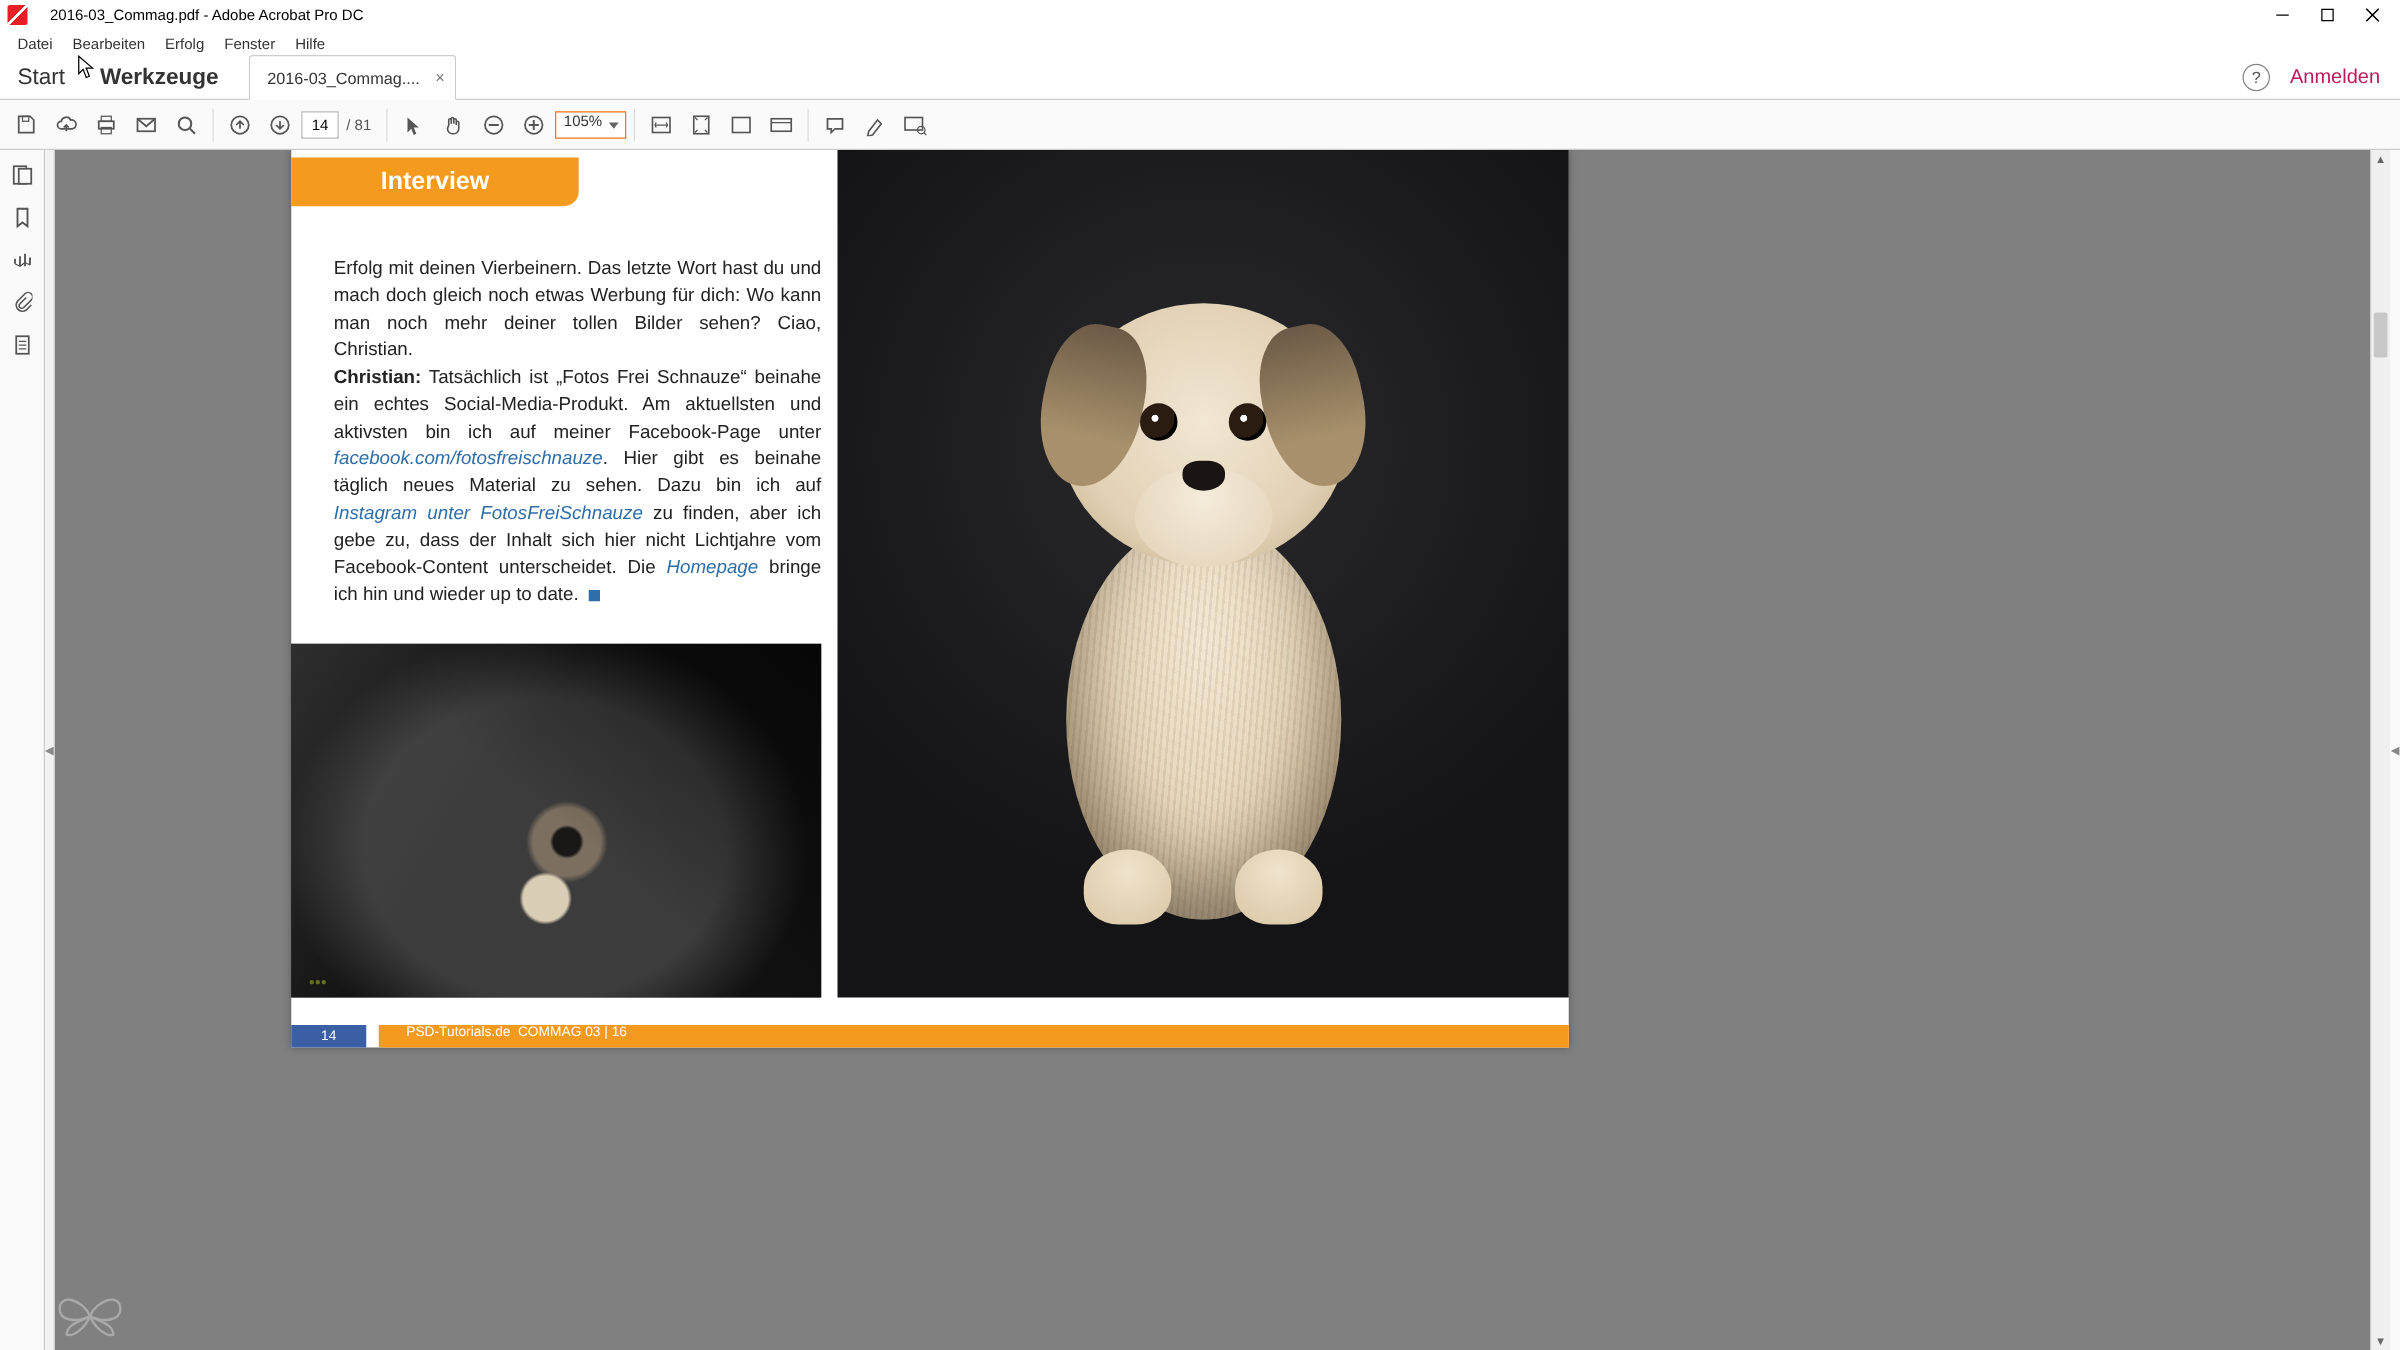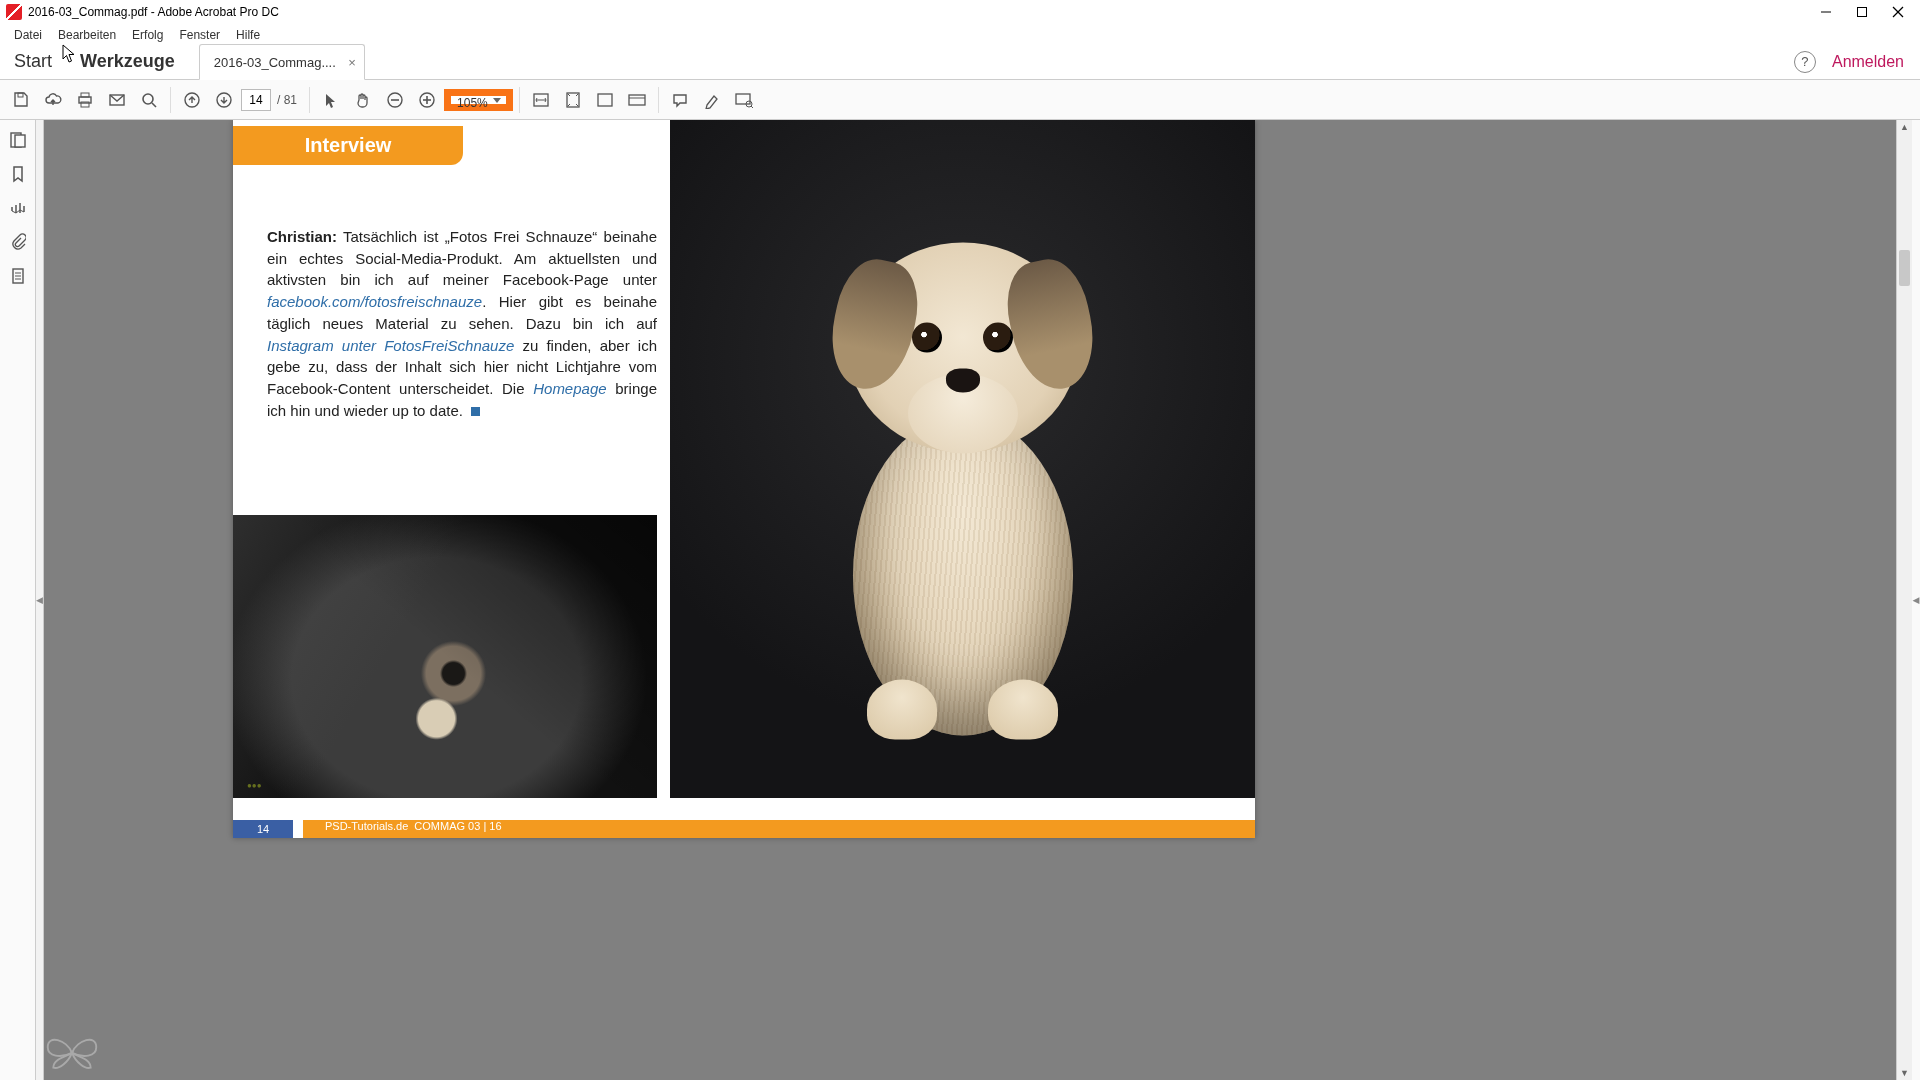--- a/index.html
+++ b/index.html
@@ -1,20 +1,20 @@
 <!DOCTYPE html>
 <html><head>
 <meta charset="utf-8">
 <style>
   html,body{margin:0;padding:0;height:100%;width:100%;font-family:"Segoe UI",Arial,sans-serif;font-size:12px;color:#333;background:#fff;overflow:hidden}
   *{box-sizing:border-box}
 
   
   .titlebar{height:24px;display:flex;align-items:center;justify-content:space-between;padding:0 4px 0 6px;background:#fff}
-  .titlebar-left{display:flex;align-items:center;gap:6px}
+  .titlebar-left{display:flex;align-items:center;gap:18px}
   .app-icon{width:16px;height:16px;display:inline-block;background:linear-gradient(135deg,#e41f26 45%,#fff 45% 55%,#e41f26 55%);border-radius:2px}
   .title-text{font-size:12px;color:#000}
   .win-ctrl{display:flex}
   .win-btn{width:36px;height:22px;display:flex;align-items:center;justify-content:center;color:#000;font-size:12px}
 
   
   .menubar{height:20px;display:flex;align-items:flex-end;gap:0;padding-left:6px;background:#fff;position:relative}
   .menu-item{padding:2px 8px;font-size:12px;position:relative}
   .cursor{position:absolute;left:62px;top:20px;pointer-events:none;z-index:50}
 
@@ -28,21 +28,21 @@
   .help-oval{width:22px;height:22px;border:1px solid #888;border-radius:50%;display:flex;align-items:center;justify-content:center;font-size:13px;color:#555}
   .signin{font-size:16px;color:#be185d;font-weight:400}
 
   
   .toolbar{height:40px;border-bottom:1px solid #ccc;display:flex;align-items:center;padding:0 6px;gap:0;background:#fafafa}
   .tb-group{display:flex;align-items:center;gap:2px}
   .tb-btn{width:30px;height:30px;display:flex;align-items:center;justify-content:center;border-radius:2px;color:#555}
   .tb-sep{width:1px;height:26px;background:#ddd;margin:0 6px}
   .page-input{width:30px;height:22px;text-align:center;border:1px solid #bbb;font-size:12px}
   .page-total{font-size:12px;color:#555;margin:1px 6px 0 4px;white-space:nowrap}
-  .zoom-sel{height:22px;border:7px solid #f97316;background:#fff;font-size:12px;padding:0 18px 0 6px;position:relative}
+  .zoom-sel{height:22px;border:1px solid #f97316;background:#fff;font-size:12px;padding:0 18px 0 6px;position:relative}
   .zoom-sel:after{content:"";position:absolute;right:5px;top:50%;transform:translateY(-40%);border-left:4px solid transparent;border-right:4px solid transparent;border-top:5px solid #666}
 
   
   .main{position:absolute;top:120px;bottom:0;left:0;right:0;display:flex}
   .lsb{width:36px;background:#fafafa;border-right:1px solid #ccc;display:flex;flex-direction:column;align-items:center;padding-top:10px;gap:14px;color:#555}
   .lsb .ic{width:20px;height:20px;display:flex;align-items:center;justify-content:center}
   .collapse-handle{width:8px;background:#f2f2f2;border-right:1px solid #ccc;display:flex;align-items:center;justify-content:center;color:#888;font-size:9px}
   .viewer{flex:1;background:#808080;position:relative;overflow:hidden}
   .rslider{width:16px;background:#f0f0f0;border-left:1px solid #ccc;position:relative}
   .rslider .thumb{position:absolute;left:2px;right:2px;height:36px;top:130px;background:#c8c8c8;border-radius:2px}
@@ -315,21 +315,21 @@
           <path d="M30 28c6-14 26-20 26-6 0 10-14 12-26 6z"></path>
           <path d="M30 28c-5 4-20 6-20 16 6 2 16-6 20-16z"></path>
           <path d="M30 28c5 4 20 6 20 16-6 2-16-6-20-16z"></path>
         </g>
       </svg>
 
     <div class="page">
       <div class="interview-banner">Interview</div>
 
       <div class="bodytext">
-        <br>
+        <span>Erfolg mit deinen Vierbeinern. Das letzte Wort hast du und mach doch gleich noch etwas Werbung für dich: Wo kann man noch mehr deiner tollen Bilder sehen? Ciao, Christian.</span><br>
         <span class="bold">Christian:</span><span> Tatsächlich ist „Fotos Frei Schnauze“ beinahe ein echtes Social-Media-Produkt. Am aktuellsten und aktivsten bin ich auf meiner Facebook-Page unter </span><a>facebook.com/fotosfreischnauze</a><span>. Hier gibt es beinahe täglich neues Material zu sehen. Dazu bin ich auf </span><a>Instagram unter FotosFreiSchnauze</a><span> zu finden, aber ich gebe zu, dass der Inhalt sich hier nicht Lichtjahre vom Facebook-Content unterscheidet. Die </span><a>Homepage</a><span> bringe ich hin und wieder up to date. </span><span class="endsq"></span>
       </div>
 
       <div class="img-left">
         <div class="hood"></div>
         <div class="wm">●●●</div>
       </div>
 
       <div class="img-right">
         <div class="dog">

